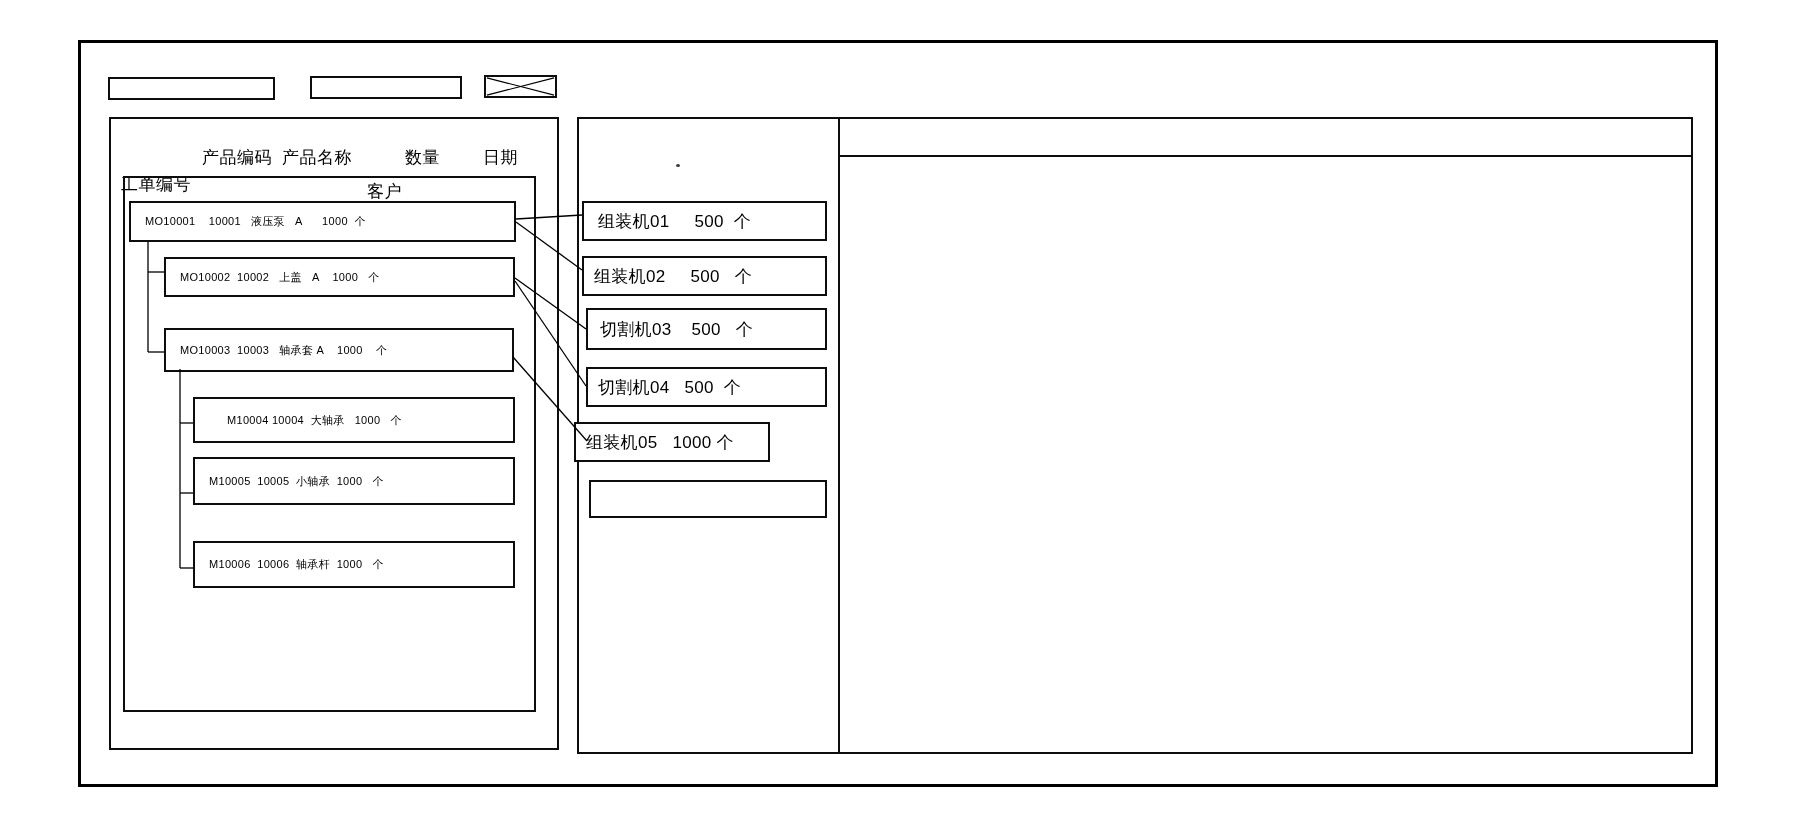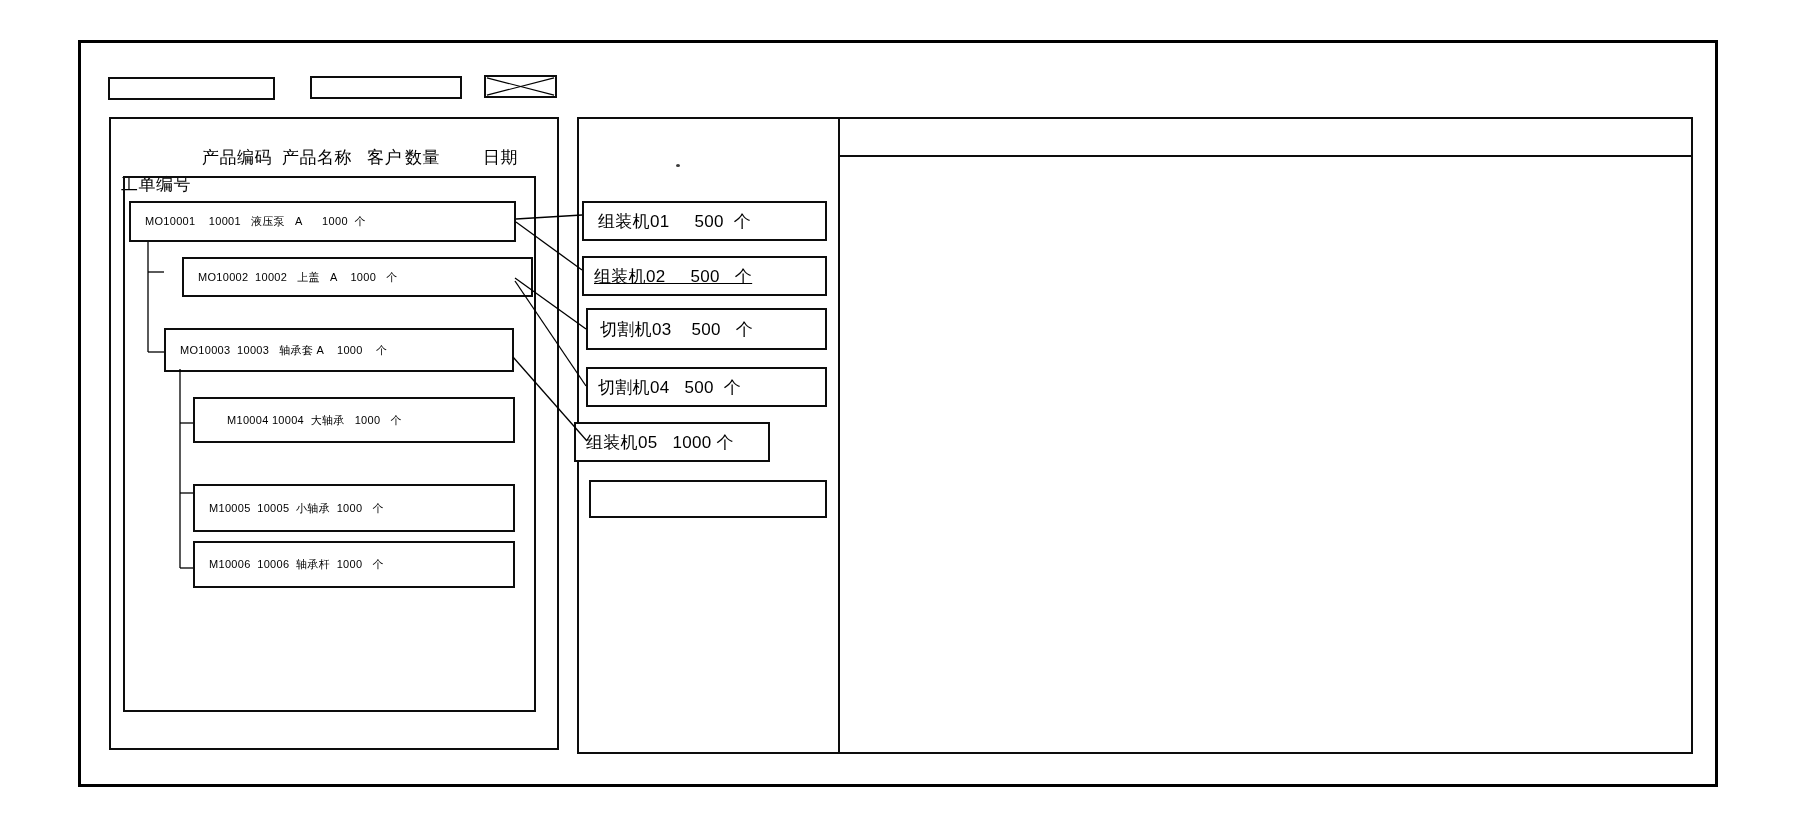--- a/index.html
+++ b/index.html
@@ -37,43 +37,43 @@
       <line x1="1" y1="22" x2="72" y2="1" stroke="#000" stroke-width="1.4"></line>
     </svg>
   </button>
 
   <div class="abs panel" style="left:109px;top:117px;width:450px;height:633px;"></div>
 
   <div class="abs header-row">
       <span class="col-head" style="left: 121px; margin-top: 27px;">工单编号</span>
       <span class="col-head" style="left: 202px;">产品编码</span>
       <span class="col-head" style="left: 282px;">产品名称</span>
-      <span class="col-head" style="left: 367px;">客户</span>
+      <span class="col-head" style="left: 367px; margin-top: 34px;">客户</span>
       <span class="col-head" style="left: 405px;">数量</span>
       <span class="col-head" style="left: 483px;">日期</span>
     </div>
 
   <div class="abs tree-wrap" style="left:123px;top:176px;width:413px;height:536px;"></div>
 
   <div id="tree-layer">
       <div class="abs node-box" style="left: 129px; top: 201px; width: 387px; height: 41px;">MO10001    10001   液压泵   A      1000  个</div>
-      <div class="abs node-box" style="left: 164px; top: 257px; width: 351px; height: 40px; margin-left: 18px;">MO10002  10002   上盖   A    1000   个</div>
+      <div class="abs node-box" style="left: 164px; top: 257px; width: 351px; height: 40px;">MO10002  10002   上盖   A    1000   个</div>
       <div class="abs node-box" style="left: 164px; top: 328px; width: 350px; height: 44px;">MO10003  10003   轴承套 A    1000    个</div>
       <div class="abs node-box" style="left: 193px; top: 397px; width: 322px; height: 46px; padding-left: 32px;">M10004 10004  大轴承   1000   个</div>
-      <div class="abs node-box" style="left: 193px; top: 484px; width: 322px; height: 48px;">M10005  10005  小轴承  1000   个</div>
+      <div class="abs node-box" style="left: 193px; top: 457px; width: 322px; height: 48px;">M10005  10005  小轴承  1000   个</div>
       <div class="abs node-box" style="left: 193px; top: 541px; width: 322px; height: 47px;">M10006  10006  轴承杆  1000   个</div>
     </div>
 
   <div class="abs panel" style="left:577px;top:117px;width:263px;height:637px;"></div>
 
   <div class="abs tiny-dot" style="left:676px;top:164px;"></div>
 
   <div id="machine-layer">
       <div class="abs machine-box" style="left: 582px; top: 201px; width: 245px; height: 40px; padding-left: 14px;">组装机01     500  个</div>
-      <div class="abs machine-box" style="left: 582px; top: 256px; width: 245px; height: 40px; text-decoration: underline;">组装机02     500   个</div>
+      <div class="abs machine-box" style="left: 582px; top: 256px; width: 245px; height: 40px;">组装机02     500   个</div>
       <div class="abs machine-box" style="left: 586px; top: 308px; width: 241px; height: 42px; padding-left: 12px;">切割机03    500   个</div>
       <div class="abs machine-box" style="left: 586px; top: 367px; width: 241px; height: 40px;">切割机04   500  个</div>
       <div class="abs machine-box" style="left: 574px; top: 422px; width: 196px; height: 40px;">组装机05   1000 个</div>
       <div class="abs machine-box" style="left: 589px; top: 480px; width: 238px; height: 38px;"></div>
     </div>
 
   <div class="abs panel" style="left:838px;top:117px;width:855px;height:637px;"></div>
   <div class="abs divider-h" style="left:840px;top:155px;width:851px;"></div>
 
   <svg class="overlay" id="line-overlay">

